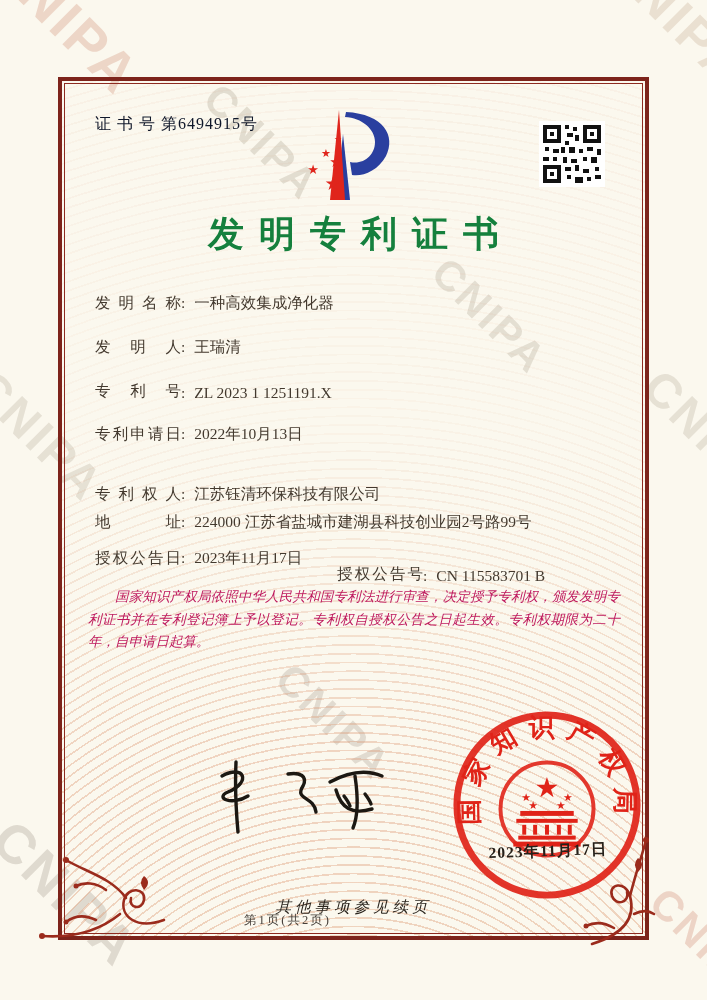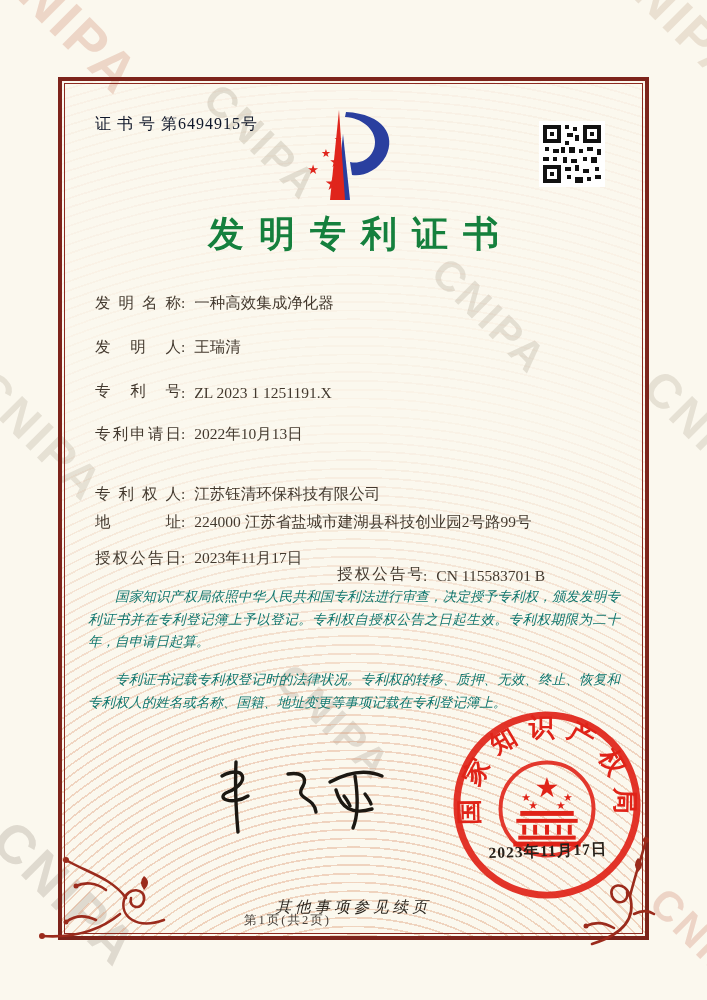--- a/index.html
+++ b/index.html
@@ -34,21 +34,21 @@
          font-size:36px;font-weight:bold;letter-spacing:15px;color:#15803d;text-indent:15px;}
   
   .fields{position:absolute;left:95px;top:0;width:540px;font-size:15.5px;color:#43392e;}
   .frow{position:absolute;left:0;white-space:nowrap;}
   .f-label{display:inline-block;width:86px;text-align:justify;text-align-last:justify;vertical-align:bottom;font-family:Liberation Mono, monospace;}
   .f-colon{margin-right:9px;}
   .r0{top:293px;} .r1{top:337px;} .r2{top:381px;} .r3{top:424px;}
   .r4{top:468px;margin-top:16px;} .r5{top:512px;} .r6{top:548px;} .r7{top:564px;left:242px;}
   
   .paras{position:absolute;left:88px;top:586px;width:532px;
-         font-style:italic;font-size:13.5px;line-height:1.68;color:#0f766e;text-align:justify;}
+         font-style:italic;font-size:13.5px;line-height:1.68;color:#be185d;text-align:justify;}
   .paras p{margin:0 0 15px 0;text-indent:2em;}
   
   .signer{position:absolute;left:95px;top:786px;font-family:"Liberation Sans","DejaVu Sans",sans-serif;
           font-size:16.5px;font-weight:600;color:#1e1914;line-height:30px;}
   .sig-svg{position:absolute;left:202px;top:748px;}
   
   .seal{position:absolute;left:448px;top:706px;}
   .seal-date{position:absolute;left:463px;top:841px;width:170px;text-align:center;
              font-size:15.5px;font-weight:bold;color:#262019;transform:rotate(-2deg);letter-spacing:1px;}
   
@@ -162,21 +162,20 @@
     <div class="frow r6">
       <span class="f-label">授权公告日</span><span class="f-colon">:</span><span>2023年11月17日</span>
     </div>
     <div class="frow r7">
       <span class="f-label">授权公告号</span><span class="f-colon">:</span><span>CN 115583701 B</span>
     </div>
   </div>
 
   <div class="paras">
     <p>国家知识产权局依照中华人民共和国专利法进行审查，决定授予专利权，颁发发明专利证书并在专利登记簿上予以登记。专利权自授权公告之日起生效。专利权期限为二十年，自申请日起算。</p>
-    <p>专利证书记载专利权登记时的法律状况。专利权的转移、质押、无效、终止、恢复和专利权人的姓名或名称、国籍、地址变更等事项记载在专利登记簿上。</p>
   </div>
 
 
   <div class="sig-svg">
     <svg width="195" height="92" viewBox="0 0 195 92">
       <g fill="none" stroke="#1c1812" stroke-width="3.4" stroke-linecap="round">
         <path d="M34,14 C33,36 34,62 36,84"></path>
         <path d="M20,28 C42,16 50,34 26,44 C12,50 30,58 46,48"></path>
         <path d="M86,26 C98,24 106,28 101,38 C92,52 112,48 114,64"></path>
         <path d="M128,34 C148,23 166,22 180,28"></path>

